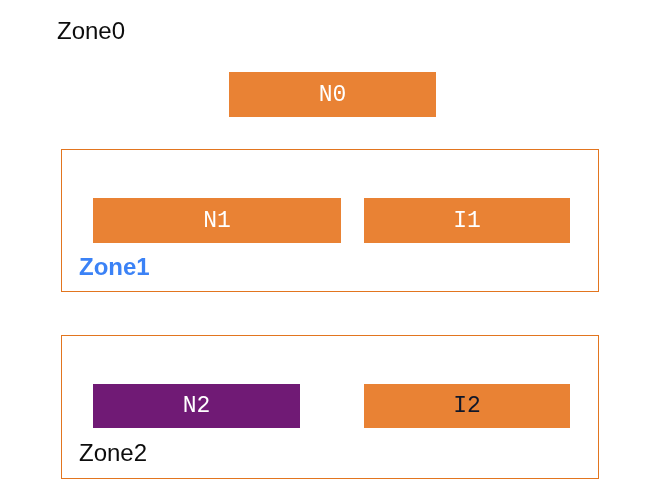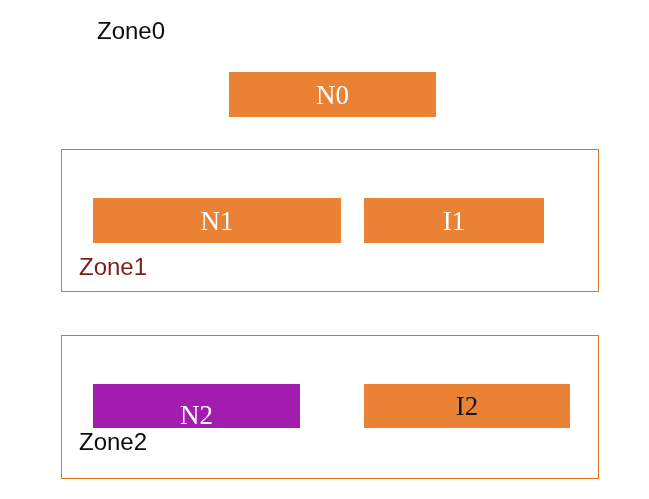--- a/index.html
+++ b/index.html
@@ -34,69 +34,69 @@
   }
   .node-box {
     position: absolute;
     box-sizing: border-box;
     background: #E98234;
     display: flex;
     align-items: center;
     justify-content: center;
   }
   .node-label {
-    font-family: Liberation Serif, serif;
-    font-size: 27px;
+    font-family: Liberation Mono, monospace;
+    font-size: 23px;
     line-height: 26px;
     color: #ffffff;
     white-space: nowrap;
   }
 
   
-  #zone0-label   { left: 57px;  top: 17px; margin-left: 40px; }
+  #zone0-label   { left: 57px;  top: 17px; }
   #zone1-label   { left: 79px;  top: 253px; }
-  #zone2-label   { left: 79px;  top: 428px; }
+  #zone2-label   { left: 79px;  top: 439px; }
 
   #zone1-box     { left: 61px;  top: 149px; width: 538px; height: 143px; }
   #zone2-box     { left: 61px;  top: 335px; width: 538px; height: 144px; }
 
   #node-n0       { left: 229px; top: 72px;  width: 207px; height: 45px; }
   #node-n1       { left: 93px;  top: 198px; width: 248px; height: 45px; }
-  #node-i1       { left: 364px; top: 198px; width: 180px; height: 45px; }
+  #node-i1       { left: 364px; top: 198px; width: 206px; height: 45px; }
   #node-n2       { left: 93px;  top: 384px; width: 207px; height: 44px; }
   #node-i2       { left: 364px; top: 384px; width: 206px; height: 44px; }
 </style>
 </head>
 <body>
 
 <div id="diagram-canvas" style="background: rgb(255, 255, 255); width: 649px; height: 499px;">
 
   <div class="zone-label" id="zone0-label" style="color: rgb(13, 13, 13);">Zone0</div>
 
   <div class="node-box" id="node-n0" style="background: rgb(233, 130, 52);">
     <span class="node-label" style="color: rgb(255, 255, 255);">N0</span>
   </div>
 
   <div class="zone-box" id="zone1-box" style="border-color: rgb(226, 117, 31); background: rgb(255, 255, 255);"></div>
 
-  <div class="zone-label" id="zone1-label" style="color: #7f1d1d;">Zone1</div>
+  <div class="zone-label" id="zone1-label" style="color: #3b82f6; font-weight: bold;">Zone1</div>
 
   <div class="node-box" id="node-n1" style="background: rgb(233, 130, 52);">
     <span class="node-label" style="color: rgb(255, 255, 255);">N1</span>
   </div>
 
   <div class="node-box" id="node-i1" style="background: rgb(233, 130, 52);">
     <span class="node-label" style="color: rgb(255, 255, 255);">I1</span>
   </div>
 
   <div class="zone-box" id="zone2-box" style="border-color: rgb(226, 117, 31); background: rgb(255, 255, 255);"></div>
 
   <div class="zone-label" id="zone2-label" style="color: rgb(13, 13, 13);">Zone2</div>
 
-  <div class="node-box" id="node-n2" style="background: #a21caf; align-items: flex-end;">
+  <div class="node-box" id="node-n2" style="background: #701a75;">
     <span class="node-label" style="color: rgb(255, 255, 255);">N2</span>
   </div>
 
   <div class="node-box" id="node-i2" style="background: rgb(233, 130, 52);">
     <span class="node-label" style="color: #0f172a;">I2</span>
   </div>
 
 </div>
 
 </body></html>

